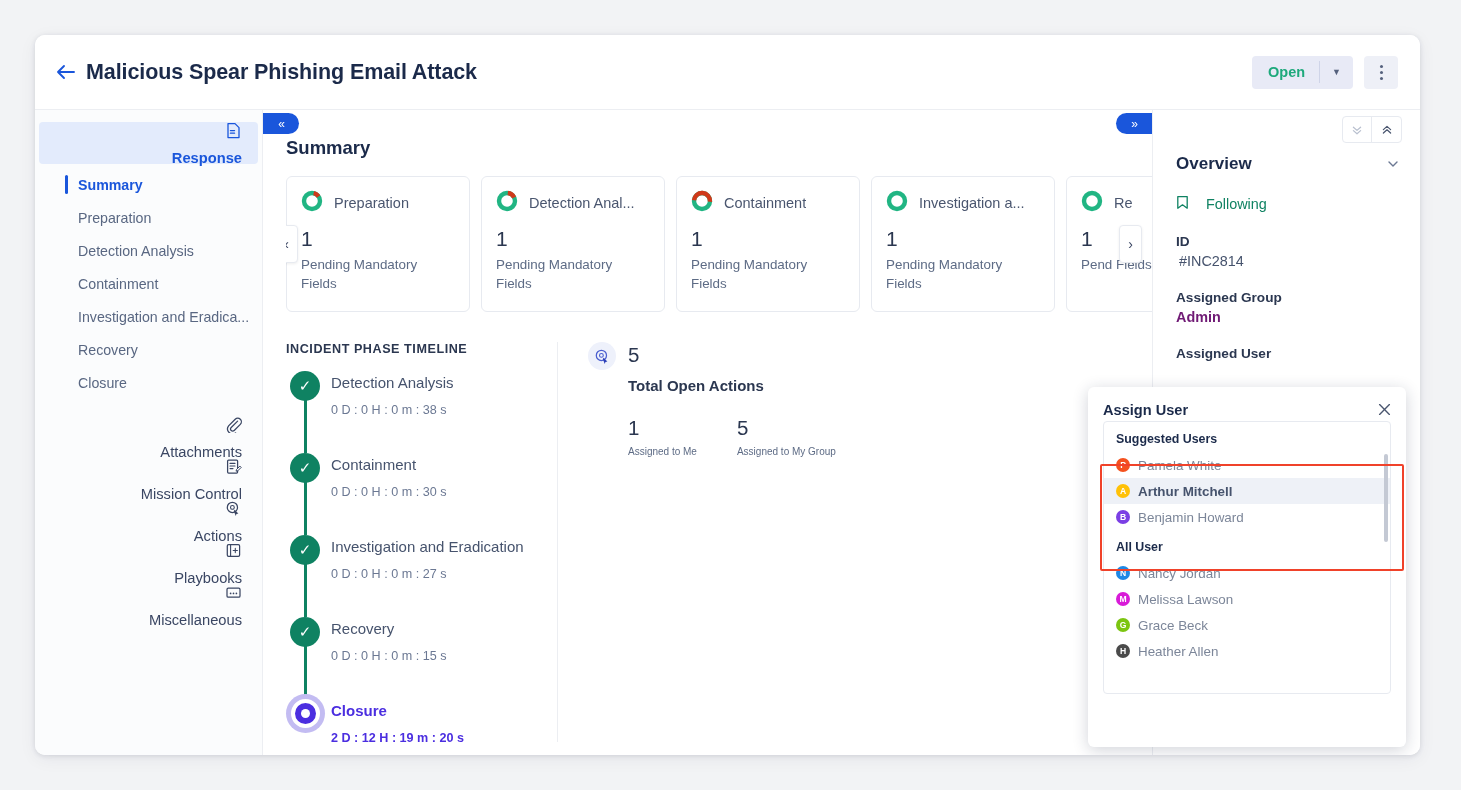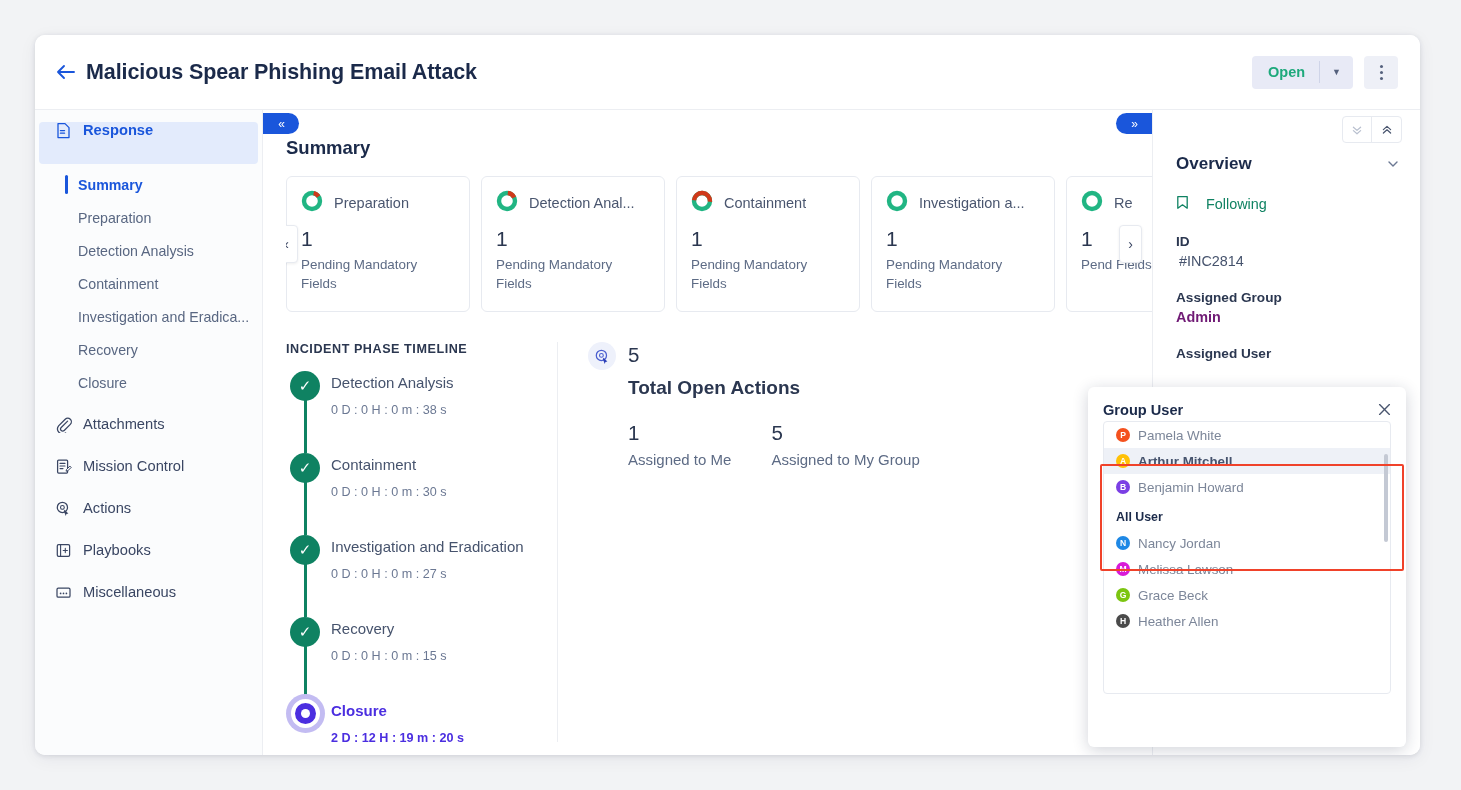--- a/index.html
+++ b/index.html
@@ -61,23 +61,23 @@
   
   .body-row { position: absolute; top: 75px; left: 0; right: 0; bottom: 0; display: flex; }
 
   
   .sidebar {
     width: 228px; flex: 0 0 228px; background: #fbfcfd;
     border-right: 1px solid #eceef2; padding-top: 12px;
     position: relative;
   }
   .nav-item {
-    display: flex; align-items: flex-start; gap: 11px;
+    display: flex; align-items: flex-end; gap: 11px;
     height: 42px; padding: 0 16px; margin: 0 4px;
-    color: #3a4663; font-size: 14.7px; cursor: pointer; border-radius: 4px;
+    color: #3a4663; font-size: 14.7px; cursor: pointer; border-radius: 4px; flex-direction: column;
   }
   .nav-item.active { background: #e3ebfc; color: #1a56db; font-weight: 700; }
   .nav-item .ic { width: 17px; height: 17px; flex: 0 0 17px; display: block; }
   .subnav { padding: 4px 0 6px 0; }
   .sub-item {
     position: relative; display: flex; align-items: center;
     height: 33px; padding-left: 43px; font-size: 14.2px;
     color: #596782; cursor: pointer; white-space: nowrap;
     overflow: hidden; text-overflow: ellipsis; padding-right: 8px;
   }
@@ -155,24 +155,24 @@
   .tl-item.current .tl-name { color: #4b2ee0; font-weight: 700; }
   .tl-item.current .tl-time { color: #4b2ee0; font-weight: 700; }
 
   .actions-col { flex: 1 1 auto; padding-left: 30px; }
   .act-head { display: flex; align-items: flex-start; gap: 12px; }
   .act-icon {
     width: 28px; height: 28px; border-radius: 50%; background: #eef1fb;
     display: flex; align-items: center; justify-content: center; flex: 0 0 28px;
   }
   .act-total-num { font-size: 20.5px; color: #2b3750; line-height: 1; padding-top: 3px; }
-  .act-total-lbl { font-size: 19px; font-weight: 700; color: #2b3750; margin-top: 11px; }
+  .act-total-lbl { font-size: 15px; font-weight: 700; color: #2b3750; margin-top: 11px; }
   .act-split { display: flex; gap: 40px; margin-top: 22px; margin-left: 40px; }
   .act-split .n { font-size: 20.5px; color: #2b3750; }
-  .act-split .l { font-size: 15px; color: #5d6b85; margin-top: 6px; }
+  .act-split .l { font-size: 10px; color: #5d6b85; margin-top: 6px; }
 
   
   .rpanel {
     width: 268px; flex: 0 0 268px; border-left: 1px solid #eceef2;
     background: #fff; position: relative; padding: 44px 20px 0 23px;
   }
   .collapse-right {
     position: absolute; right: 268px; top: 3px; width: 36px; height: 21px;
     background: #1a56db; color: #fff; border-radius: 11px 0 0 11px;
     display: flex; align-items: center; justify-content: center;
@@ -560,31 +560,32 @@
       </div>
 
       <div class="ghost" style="right:20px; top:400px; width:7px; height:26px;"></div>
       <div class="ghost" style="right:20px; top:466px; width:7px; height:26px;"></div>
       <div class="ghost" style="right:20px; top:532px; width:7px; height:26px;"></div>
     </div>
   </div>
 
   <div class="modal">
     <div class="modal-head">
-      <div class="modal-title">Group User</div>
+      <div class="modal-title">Assign User</div>
       <div class="modal-close">
         <svg width="13" height="13" viewBox="0 0 13 13" fill="none">
             <path d="M1.6 1.6l9.8 9.8M11.4 1.6l-9.8 9.8" stroke="#4a566f" stroke-width="1.35" stroke-linecap="round"></path>
           </svg>
       </div>
     </div>
 
 
     <div class="dd">
       <div class="dd-inner">
+        <div class="dd-group">Suggested Users</div>
 
         <div class="dd-opt">
           <span class="ava" style="background:#f4511e">P</span>
           <span>Pamela White</span>
         </div>
         <div class="dd-opt hl">
           <span class="ava" style="background:#ffc107">A</span>
           <span>Arthur Mitchell</span>
         </div>
         <div class="dd-opt">

